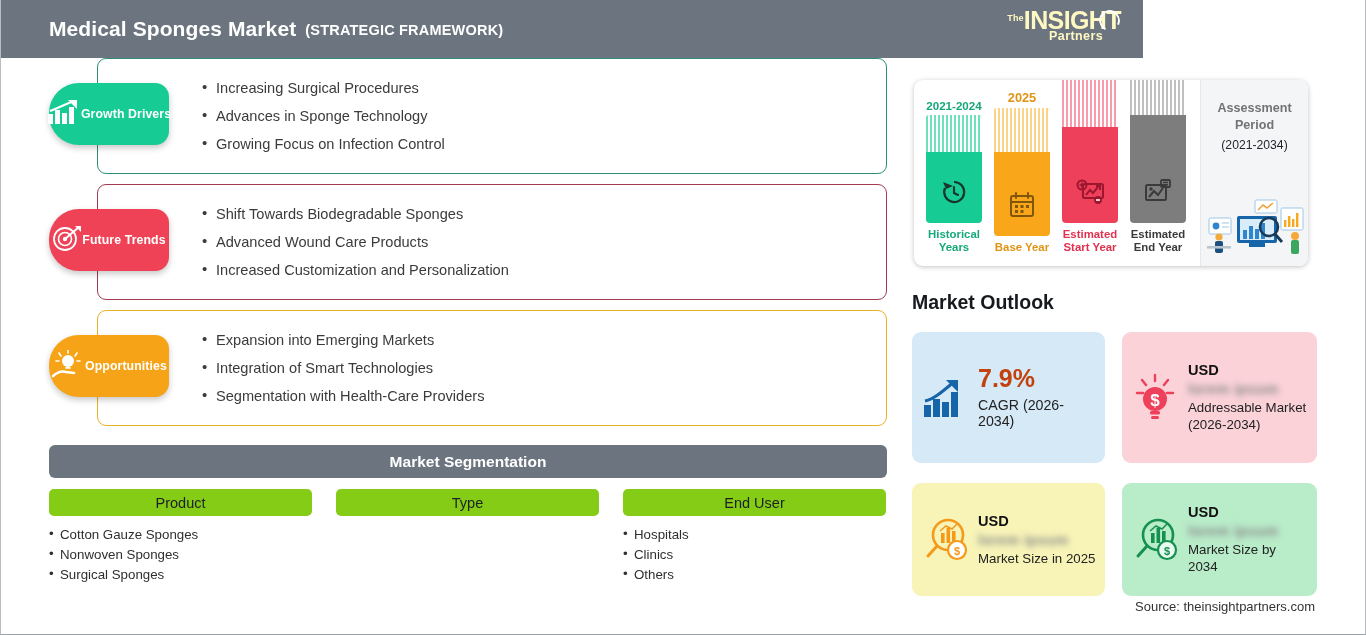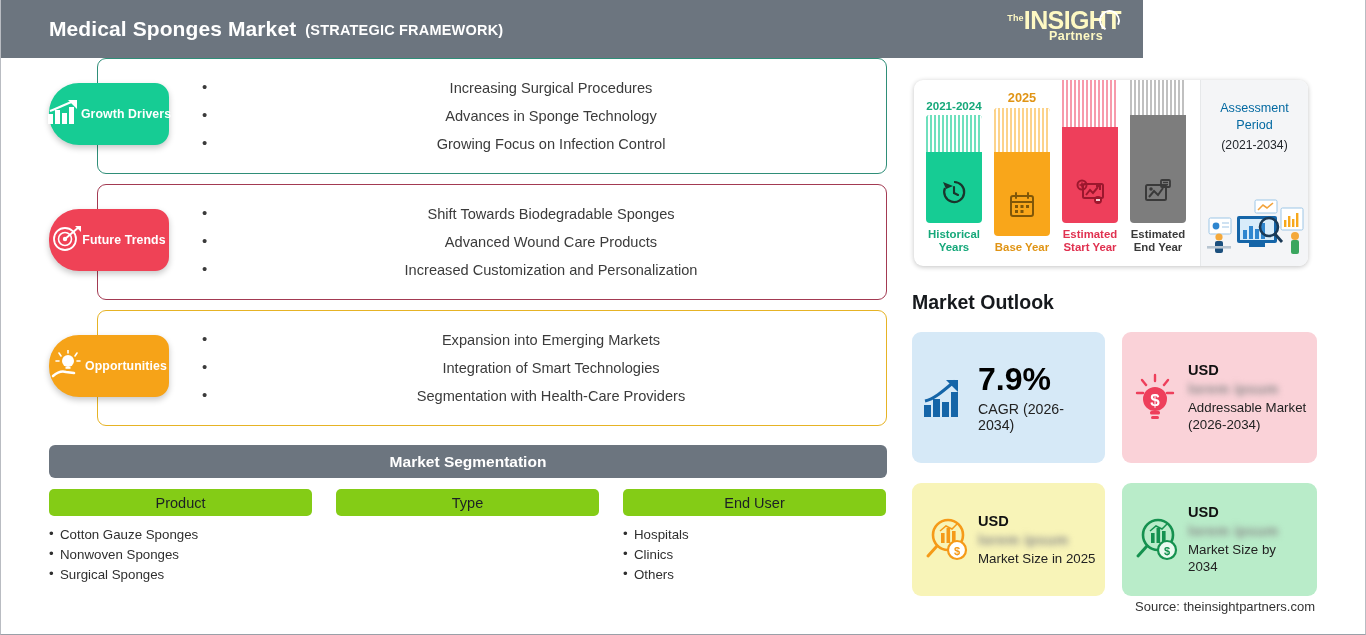--- a/index.html
+++ b/index.html
@@ -45,21 +45,20 @@
   }
 
   
   .strategy { position: absolute; left: 0; top: 58px; width: 900px; }
   .srow { position: relative; height: 122px; margin-bottom: 4px; }
   .sbox {
     position: absolute; left: 96px; top: 0; width: 790px; height: 116px;
     border: 1.3px solid #2f8e78; border-radius: 9px;
     display: flex; flex-direction: column; justify-content: center;
     padding-left: 104px;
-    text-align: center;
   }
   .sbox.red { border-color: #a33a52; }
   .sbox.amber { border-color: #e6b325; }
   .sbox li {
     list-style: none; position: relative; font-size: 14.6px; color: #3b3b3b;
     padding-left: 14px; line-height: 28px;
   }
   .sbox li:before {
     content: "•"; position: absolute; left: 0; top: -1px; font-size: 15px; color: #3b3b3b;
   }
@@ -114,38 +113,38 @@
   .bar .hatch {
     position: absolute; left: 0; top: 0; width: 100%;
     background-repeat: repeat-x;
   }
   .bar .bicon2 { position: relative; margin-bottom: 14px; opacity: .85; }
   .bar-label { font-size: 11.4px; font-weight: bold; line-height: 13px; margin-top: 5px; }
   .tl-right {
     width: 108px; background: #f4f5f7; border-left: 1px solid #e6e8ea;
     padding-top: 20px; text-align: center; position: relative;
   }
-  .tl-right .ap1 { font-size: 12.6px; font-weight: normal; color: #0369a1; line-height: 17px; }
+  .tl-right .ap1 { font-size: 12.6px; font-weight: bold; color: #737373; line-height: 17px; }
   .tl-right .ap2 { font-size: 12.2px; color: #23272c; margin-top: 4px; }
 
   
   .outlook-title {
     position: absolute; left: 911px; top: 291px;
     font-size: 19.5px; font-weight: bold; color: #16191d;
   }
   .card {
     position: absolute; border-radius: 9px; display: flex; align-items: center;
   }
   .card-cagr { left: 911px; top: 332px; width: 193px; height: 131px; background: #d6e9f7; }
   .card-tam  { left: 1121px; top: 332px; width: 195px; height: 131px; background: #fad2d8; }
   .card-ms25 { left: 911px; top: 483px; width: 193px; height: 113px; background: #f8f4b8; }
   .card-ms34 { left: 1121px; top: 483px; width: 195px; height: 113px; background: #b9ecc9; }
   .card .cicon { width: 66px; display: flex; justify-content: center; flex: none; }
   .card .ctext { flex: 1; padding-right: 8px; }
-  .cagr-val { font-size: 32px; font-weight: bold; color: #000000; line-height: 1; }
+  .cagr-val { font-size: 25px; font-weight: bold; color: #c2410c; line-height: 1; }
   .cagr-sub { font-size: 14.2px; color: #222; margin-top: 6px; }
   .usd { font-size: 14.6px; font-weight: bold; color: #111; }
   .blurred {
     font-size: 14.5px; font-weight: bold; color: #8a8a8a;
     filter: blur(3.4px); margin: 3px 0 2px; letter-spacing: .4px;
     user-select: none;
   }
   .cap { font-size: 13.3px; color: #222; line-height: 17px; }
   .source {
     position: absolute; right: 50px; top: 599px;

